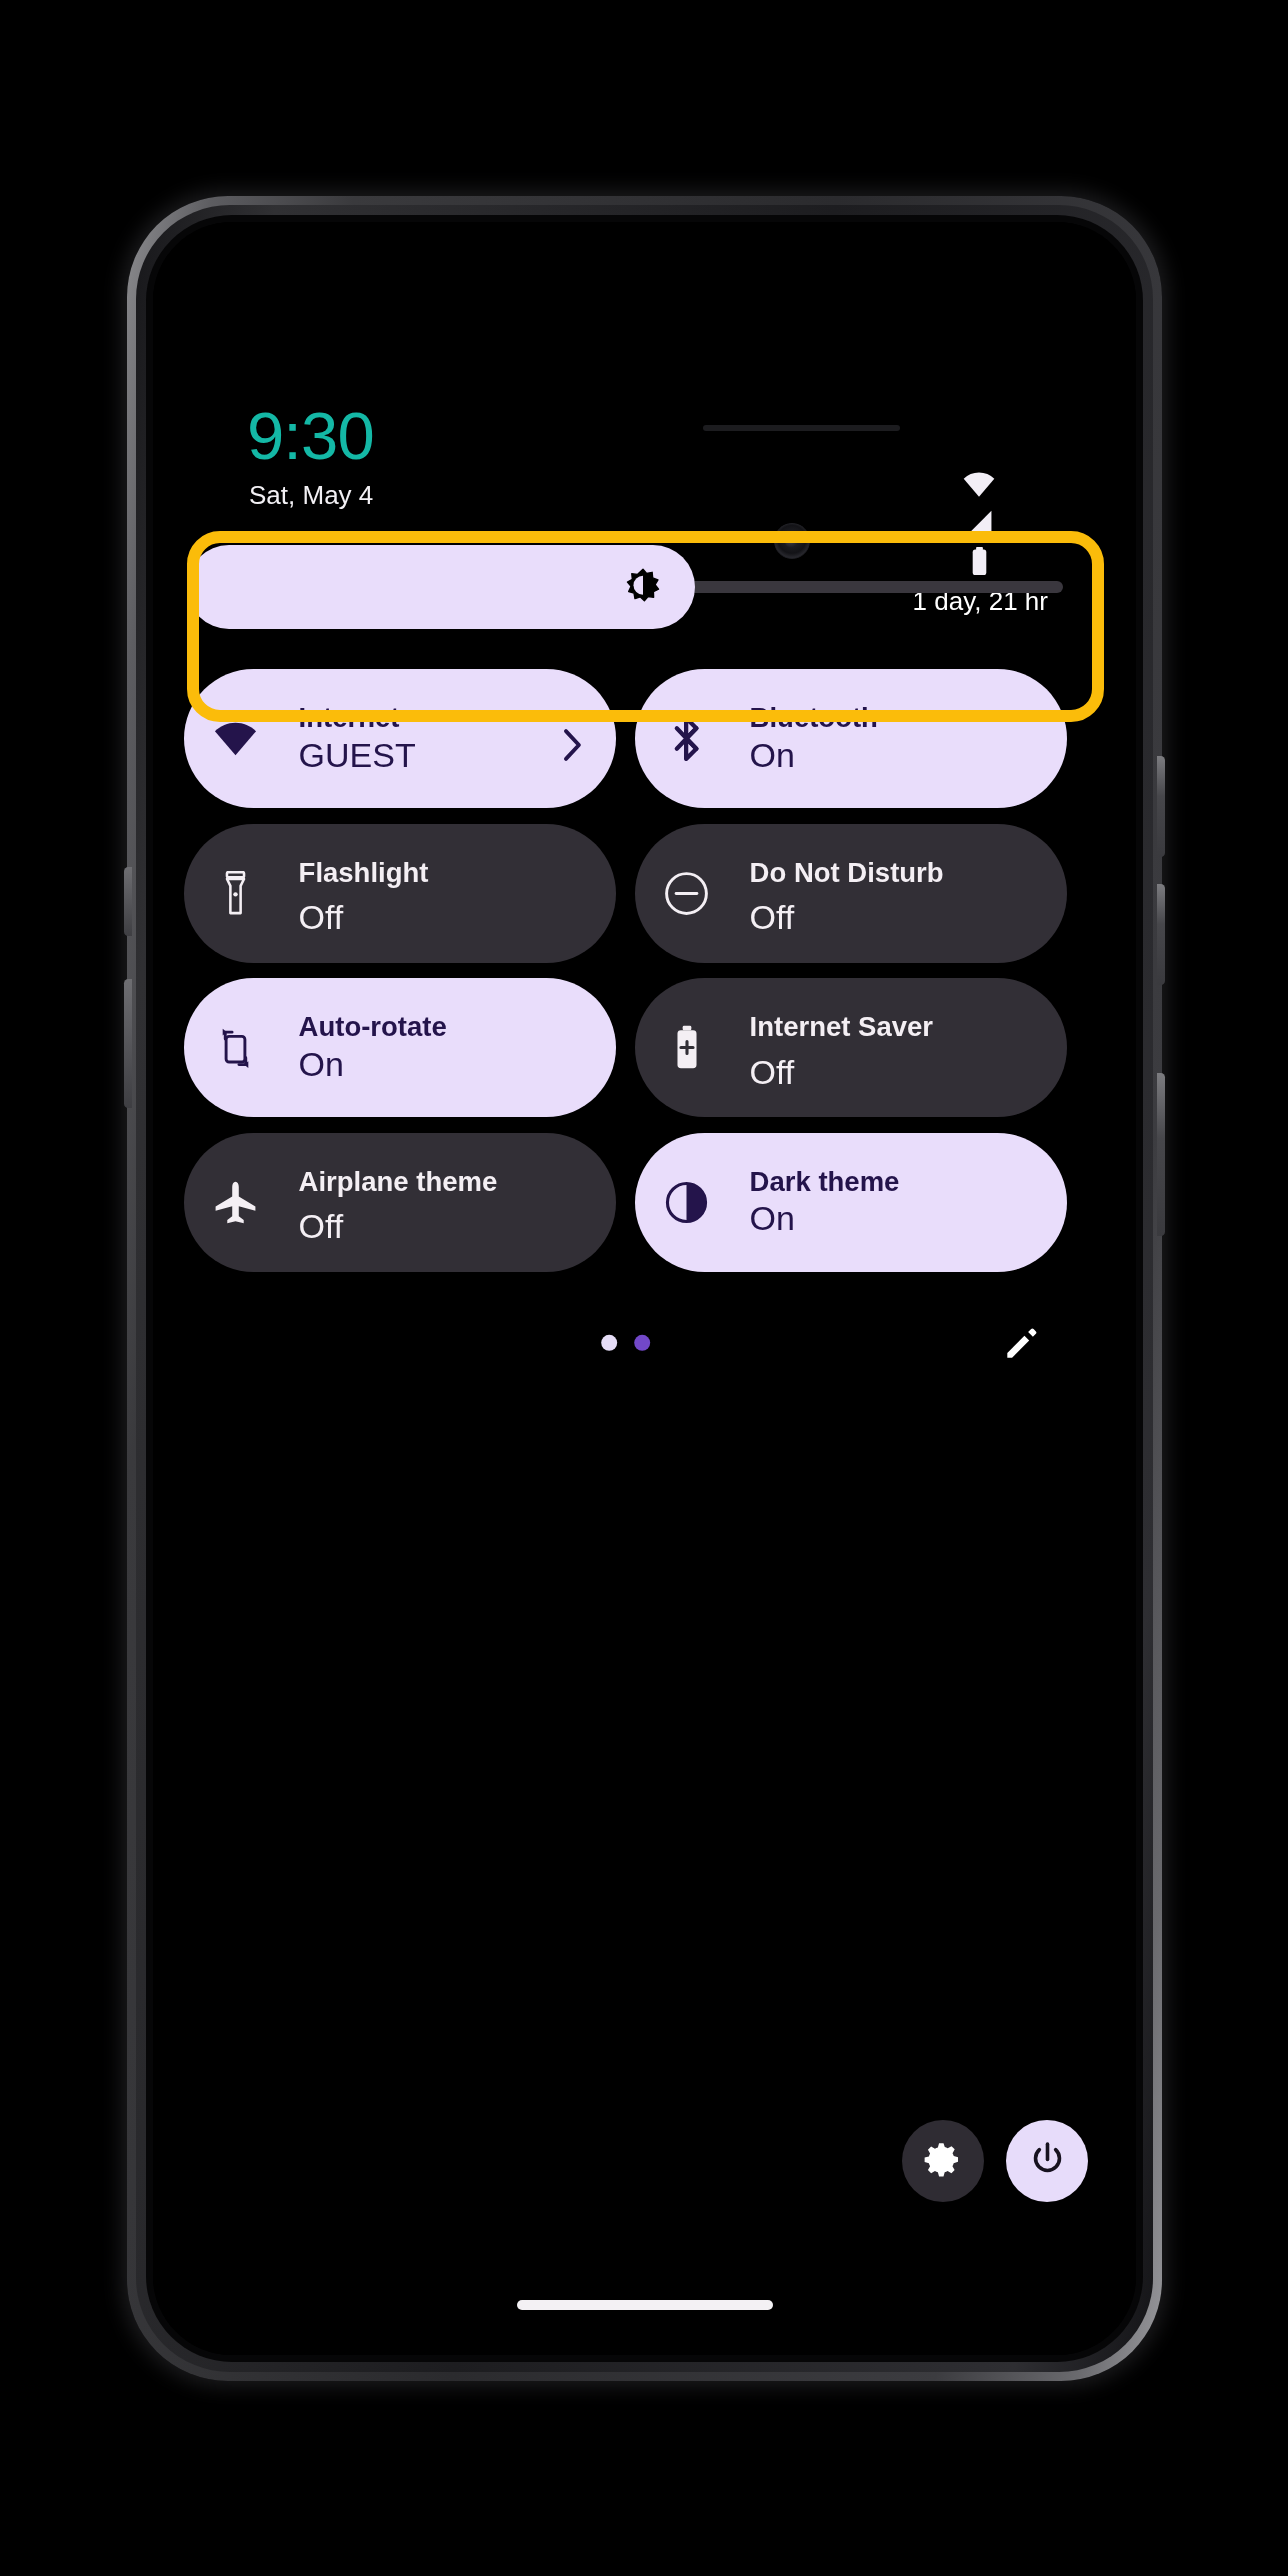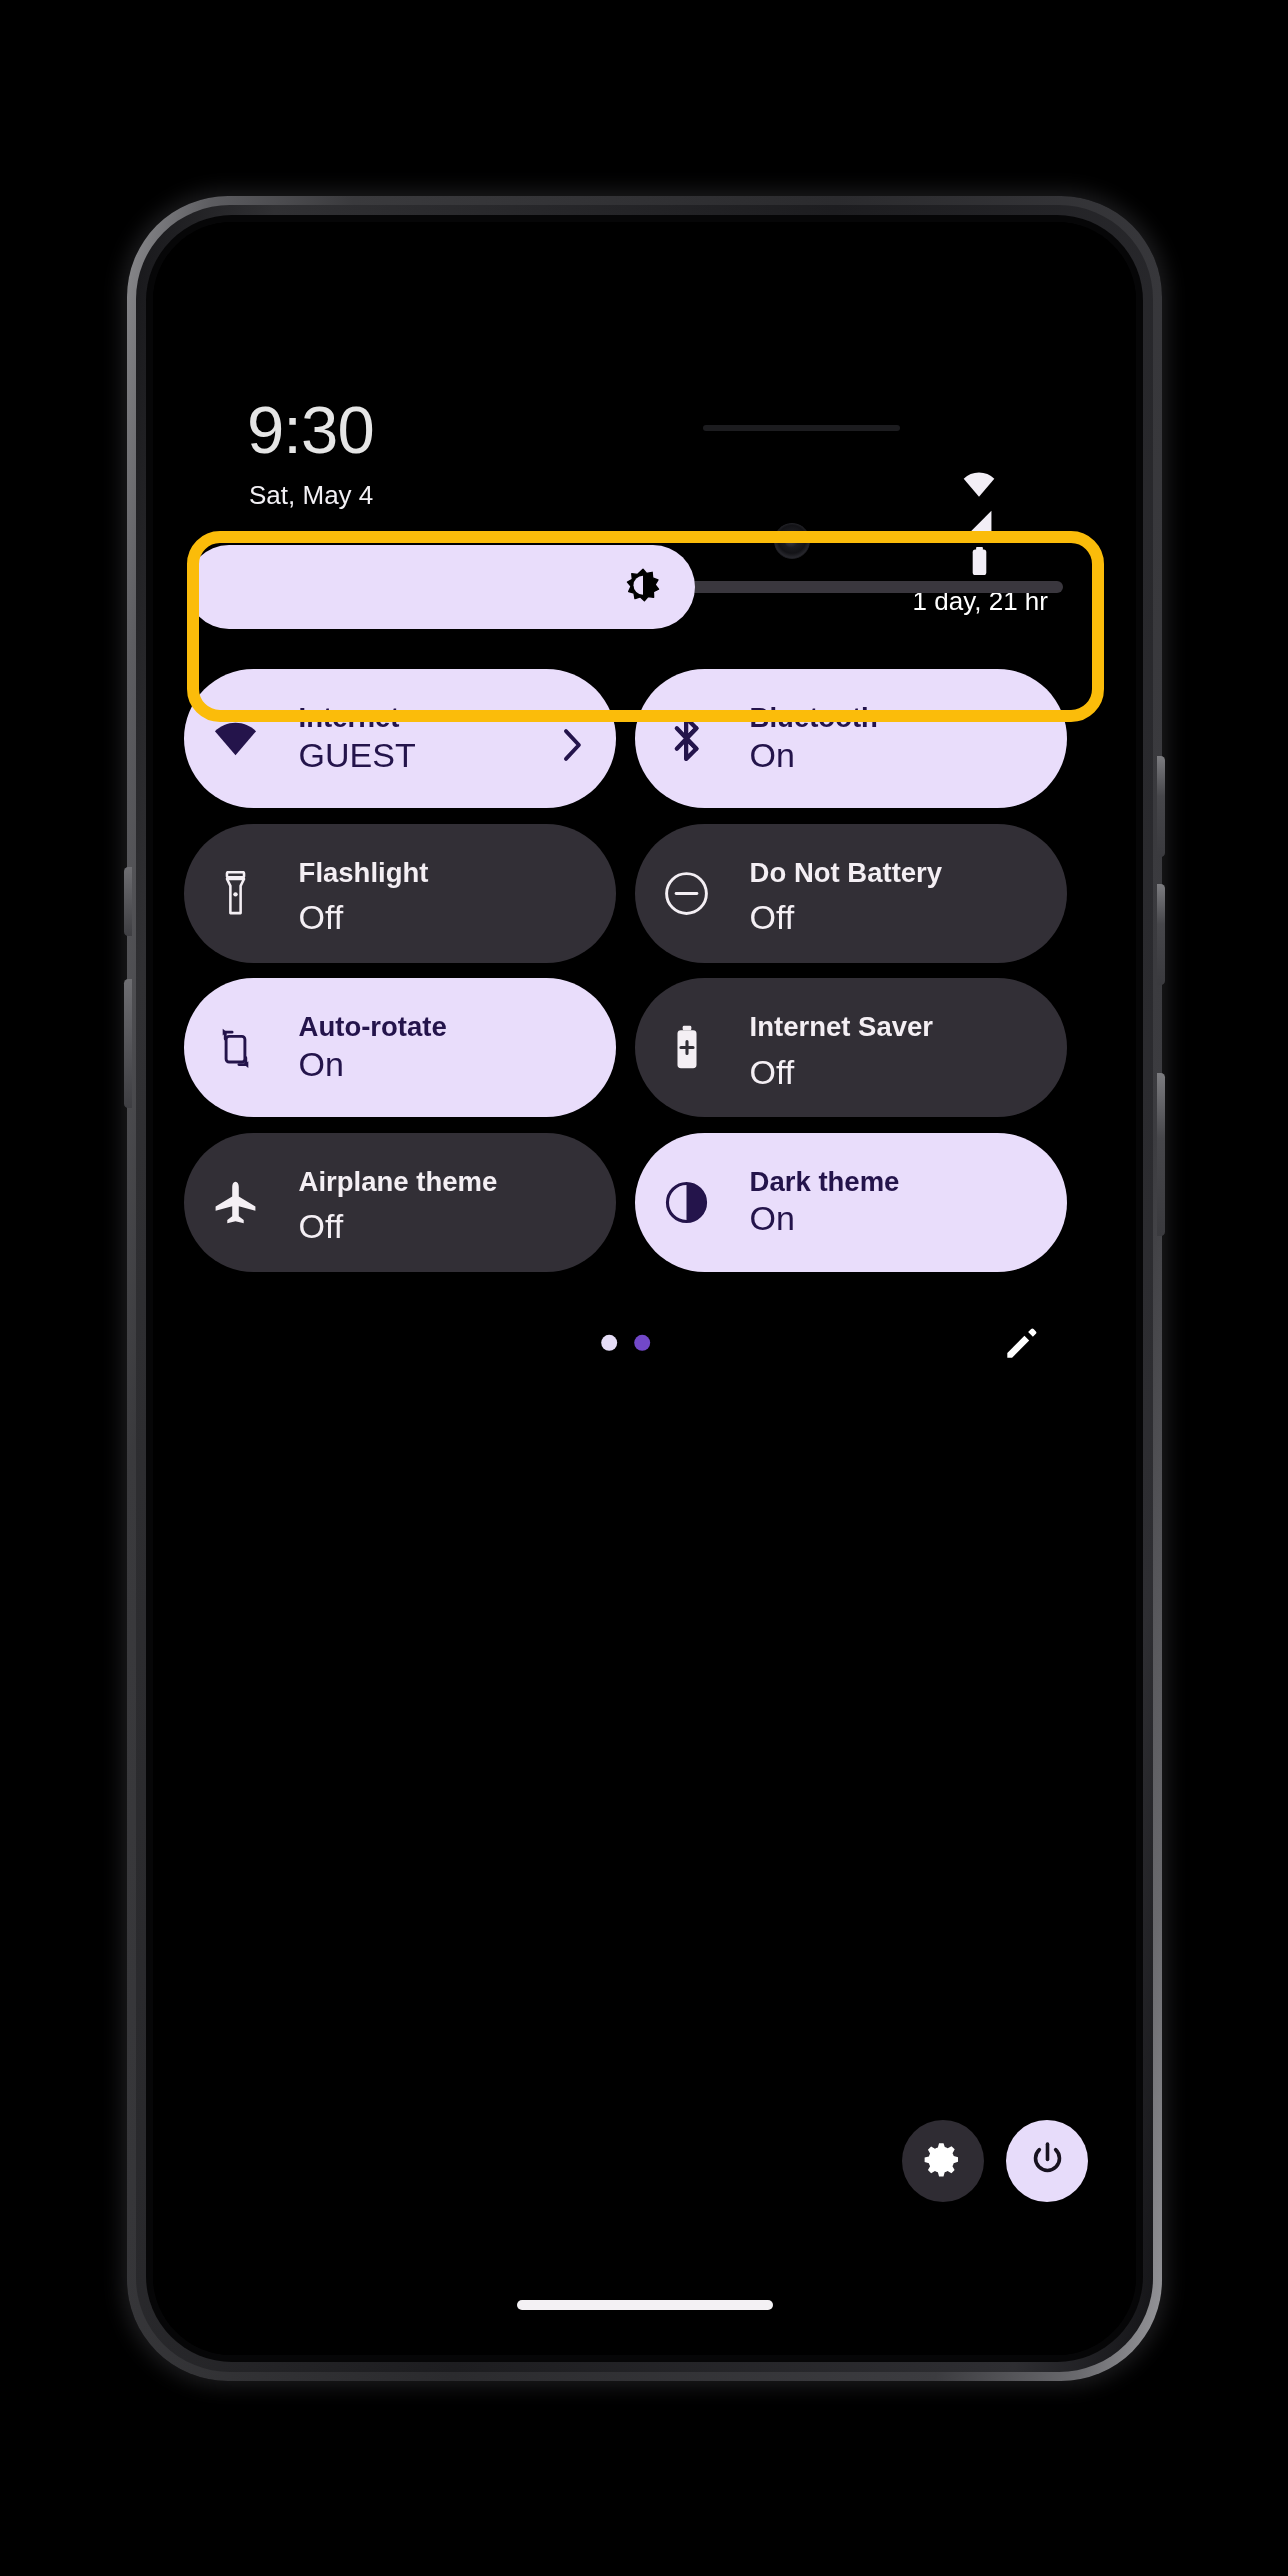--- a/index.html
+++ b/index.html
@@ -82,22 +82,22 @@
 
   
   #qs-panel {
     position: absolute; left: 0; top: 0; right: 0; bottom: 0;
     background: #000;
     color: #fff;
   }
 
   
   #clock {
-    position: absolute; left: 94px; top: 174px;
-    font-size: 67px; font-weight: 400; color: #e5e5e5;
+    position: absolute; left: 94px; top: 180px;
+    font-size: 67px; font-weight: 400; color: #14b8a6;
     letter-spacing: -0.9px; line-height: 1;
   }
   #date-text {
     position: absolute; left: 96px; top: 258px;
     font-size: 26px; color: #f2f0f4;
   }
 
   
   #status-icons {
     position: absolute; right: 88px; top: 249px;
@@ -326,21 +326,21 @@
               </span>
             </div>
             <div class="tile inactive">
               <span class="tile-icon">
                 <svg width="45" height="45" viewBox="0 0 52 52">
                   <circle cx="26" cy="26" r="23" fill="none" stroke="#F4EFF4" stroke-width="3.4"></circle>
                   <line x1="14" y1="26" x2="38" y2="26" stroke="#F4EFF4" stroke-width="3.4" stroke-linecap="round"></line>
                 </svg>
               </span>
               <span class="tile-text">
-                <span class="tile-label">Do Not Battery</span>
+                <span class="tile-label">Do Not Disturb</span>
                 <span class="tile-sub">Off</span>
               </span>
             </div>
             <div class="tile active">
               <span class="tile-icon">
                 <svg width="41" height="45" viewBox="0 0 48 52">
                   <rect x="13" y="13" width="22" height="30" rx="3.5" fill="none" stroke="#24144B" stroke-width="3.4"></rect>
                   <path d="M20 8 L12 8 L12 16" fill="none" stroke="#24144B" stroke-width="3.4" stroke-linecap="round" stroke-linejoin="round"></path>
                   <path d="M28 46 L36 46 L36 38" fill="none" stroke="#24144B" stroke-width="3.4" stroke-linecap="round" stroke-linejoin="round"></path>
                   <path d="M9 4 L14 8 L9 12" fill="#24144B"></path>

